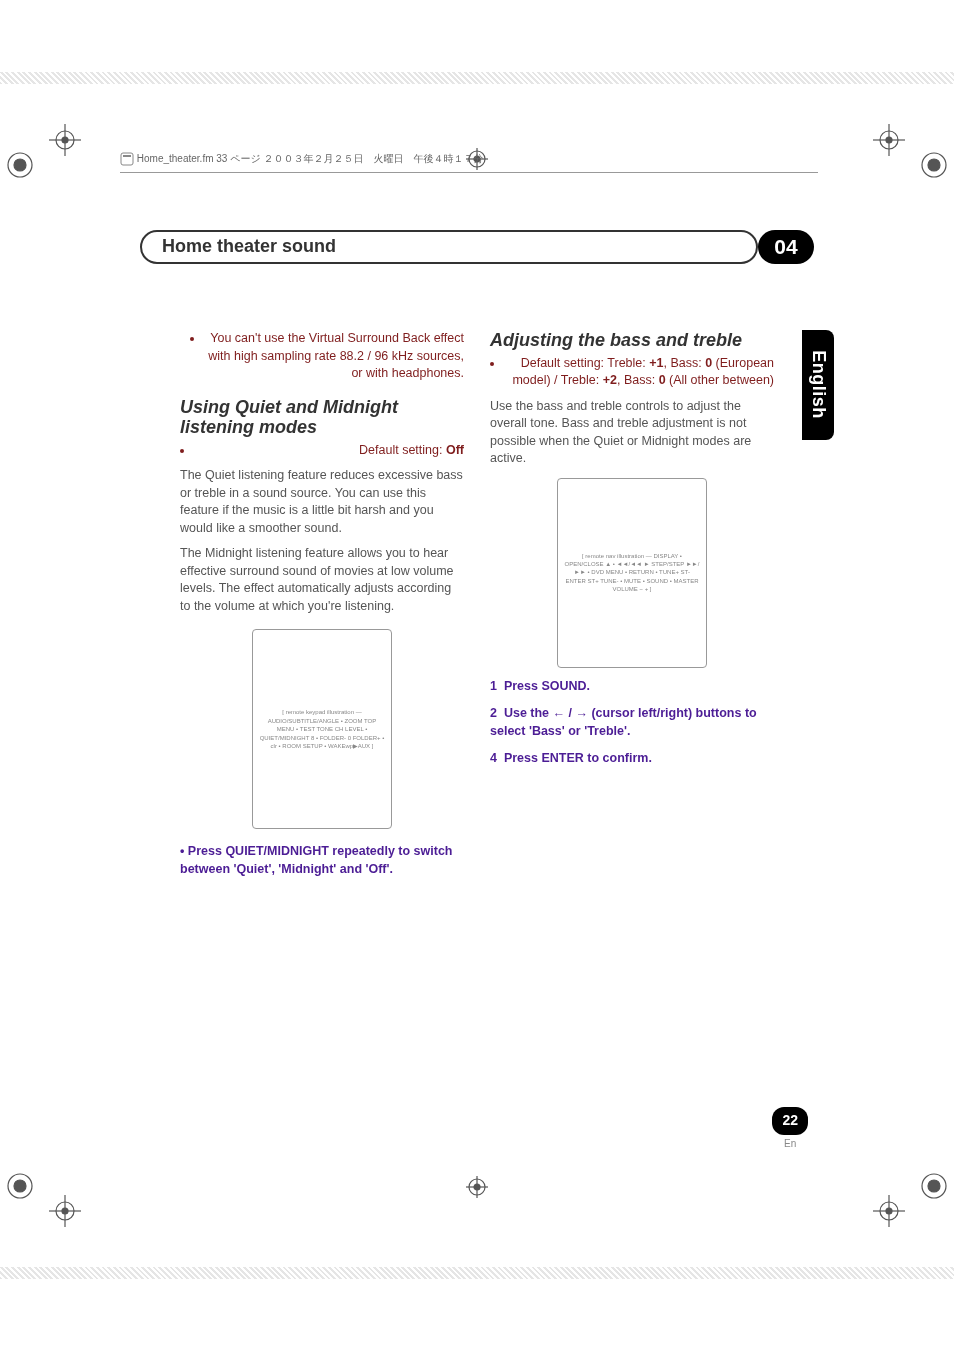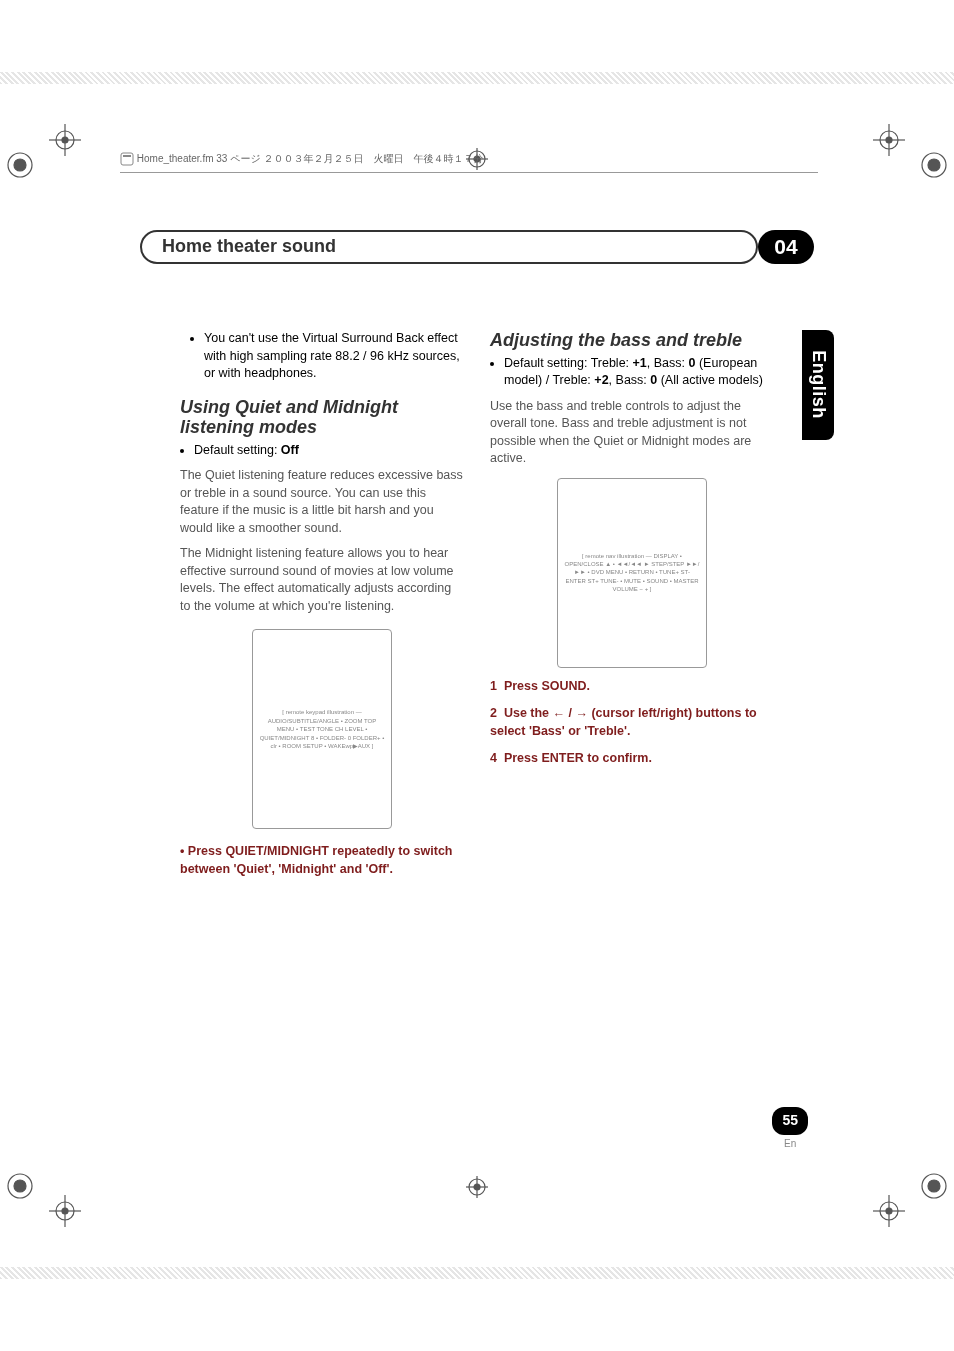--- a/index.html
+++ b/index.html
@@ -59,26 +59,26 @@
 
   .columns {
     position: absolute;
     top: 330px; left: 180px; right: 180px;
     display: flex; gap: 26px;
   }
   .col { flex: 1; }
 
   h2 { font-size: 18px; font-weight: 800; line-height:1.15; margin-bottom: 4px; font-style: italic; }
   .bullet { padding-left: 14px; }
-  .bullet li { list-style: disc; font-size: 12.5px; color:#000000; }
+  .bullet li { list-style: disc; font-size: 12.5px; color:#7f1d1d;text-align:right; }
 
   .body-text { font-size: 12.5px; color:#555; margin: 8px 0; }
 
   .step { font-size: 12.5px; margin-top:10px; }
-  .step .label { font-weight: 700; color:#7f1d1d; }
+  .step .label { font-weight: 700; color:#4c1d95; }
   .step .sub { color:#555; }
 
   .remote-box {
     margin: 14px auto; width: 140px; height: 200px;
     border: 1px solid #999; border-radius: 4px;
     display:flex; align-items:center; justify-content:center;
     font-size:6px; color:#888; text-align:center;
     padding:6px;
   }
   .remote-box2 {
@@ -233,21 +233,21 @@
 
     <p class="step">
       <span class="label">•   Press QUIET/MIDNIGHT repeatedly to switch between 'Quiet', 'Midnight' and 'Off'.</span>
     </p>
   </div>
 
   <div class="col">
     <h2>Adjusting the bass and treble</h2>
     <ul class="bullet">
       <li>
-        <span>Default setting: Treble: </span><b>+1</b><span>,  Bass: </span><b>0</b><span> (European model) / Treble: </span><b>+2</b><span>, Bass: </span><b>0</b><span> (All active models)</span>
+        <span>Default setting: Treble: </span><b>+1</b><span>,  Bass: </span><b>0</b><span> (European model) / Treble: </span><b>+2</b><span>, Bass: </span><b>0</b><span> (All other between)</span>
       </li>
     </ul>
 
     <p class="body-text">Use the bass and treble controls to adjust the overall tone. Bass and treble adjustment is not possible when the Quiet or Midnight modes are active.</p>
 
     <div class="remote-box2">
       <span>[ remote nav illustration — DISPLAY • OPEN/CLOSE ▲ • ◄◄/◄◄ ► STEP/STEP ►►/►► • DVD MENU • RETURN • TUNE+ ST- ENTER ST+ TUNE- • MUTE • SOUND • MASTER VOLUME − + ]</span>
     </div>
 
     <p class="step">
@@ -256,15 +256,15 @@
     <p class="step">
       <span class="label"><span>2</span>&nbsp;&nbsp;<span>Use the ← / → (cursor left/right) buttons to select 'Bass' or 'Treble'.</span></span>
     </p>
     <p class="step">
       <span class="label"><span>4</span>&nbsp;&nbsp;<span>Press ENTER to confirm.</span></span>
     </p>
   </div>
 </div>
 
 <div class="page-num">
-  <div class="pn">55</div>
+  <div class="pn">22</div>
   <div class="lang">En</div>
 </div>
 
 </body></html>

